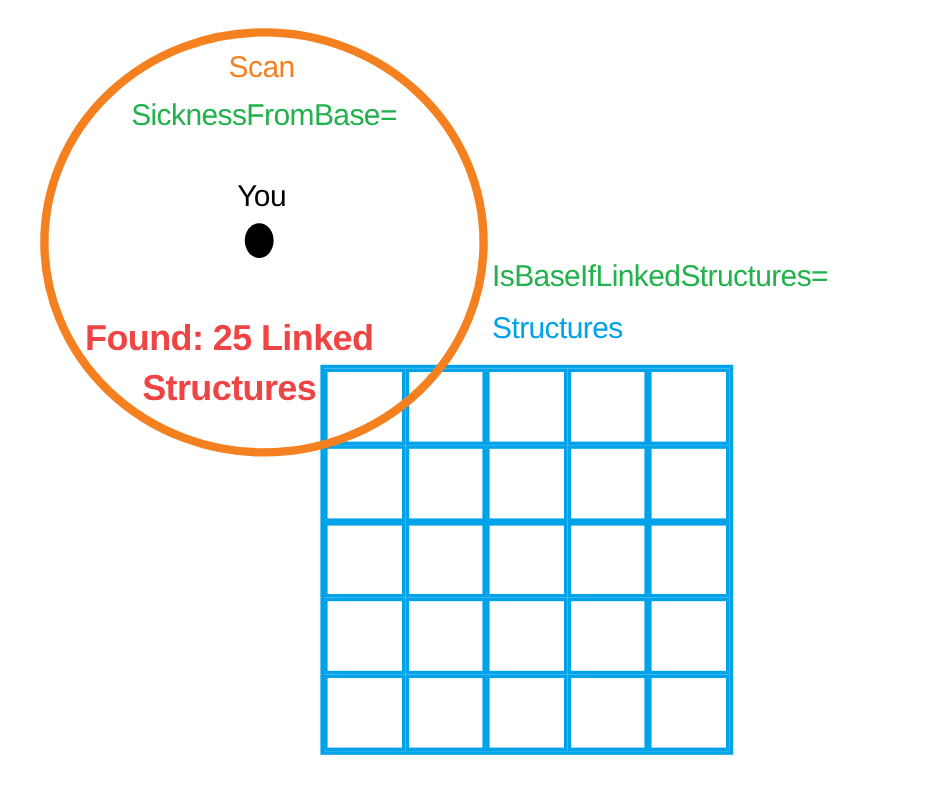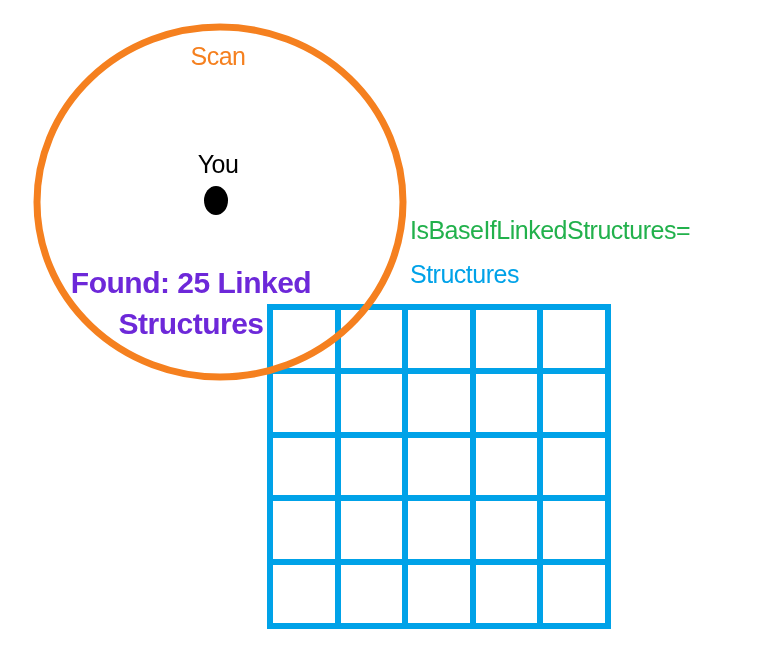--- a/index.html
+++ b/index.html
@@ -16,21 +16,21 @@
     position: absolute;
     font-size: 25px;
     font-weight: 400;
     letter-spacing: -0.5px;
     white-space: nowrap;
     line-height: 1.25;
   }
   .centered { transform: translateX(-50%); text-align: center; }
   .orange  { color: #F5801F; }
   .green   { color: #22B14C; }
-  .purple  { color: #6d28d9; }
+  .purple  { color: #ef4444; }
   .blue    { color: #00A2E8; }
   .black   { color: #000000; }
 
   
   #structures-grid {
     position: absolute;
     left: 267px;
     top: 304px;
     width: 344px;
     height: 325px;
@@ -109,20 +109,21 @@
     </div>
 
   <svg id="circle-overlay" width="782" height="664" viewBox="0 0 782 664">
     <ellipse cx="220" cy="202" rx="183" ry="175" fill="none" stroke="#F5801F" stroke-width="7"></ellipse>
   </svg>
 
   <div id="player-dot"></div>
 
   <div class="label orange centered" style="left:218px; top:41px;">Scan</div>
 
+  <div class="label green centered" style="left:220px; top:81px;">SicknessFromBase=</div>
 
   <div class="label black centered" style="left:218px; top:149px;">You</div>
 
   <div id="found-caption" class="purple">
     <div>Found: 25 Linked</div>
     <div>Structures</div>
   </div>
 
   <div class="label green" style="left:410px; top:215px;text-align:right;">IsBaseIfLinkedStructures=</div>
 

